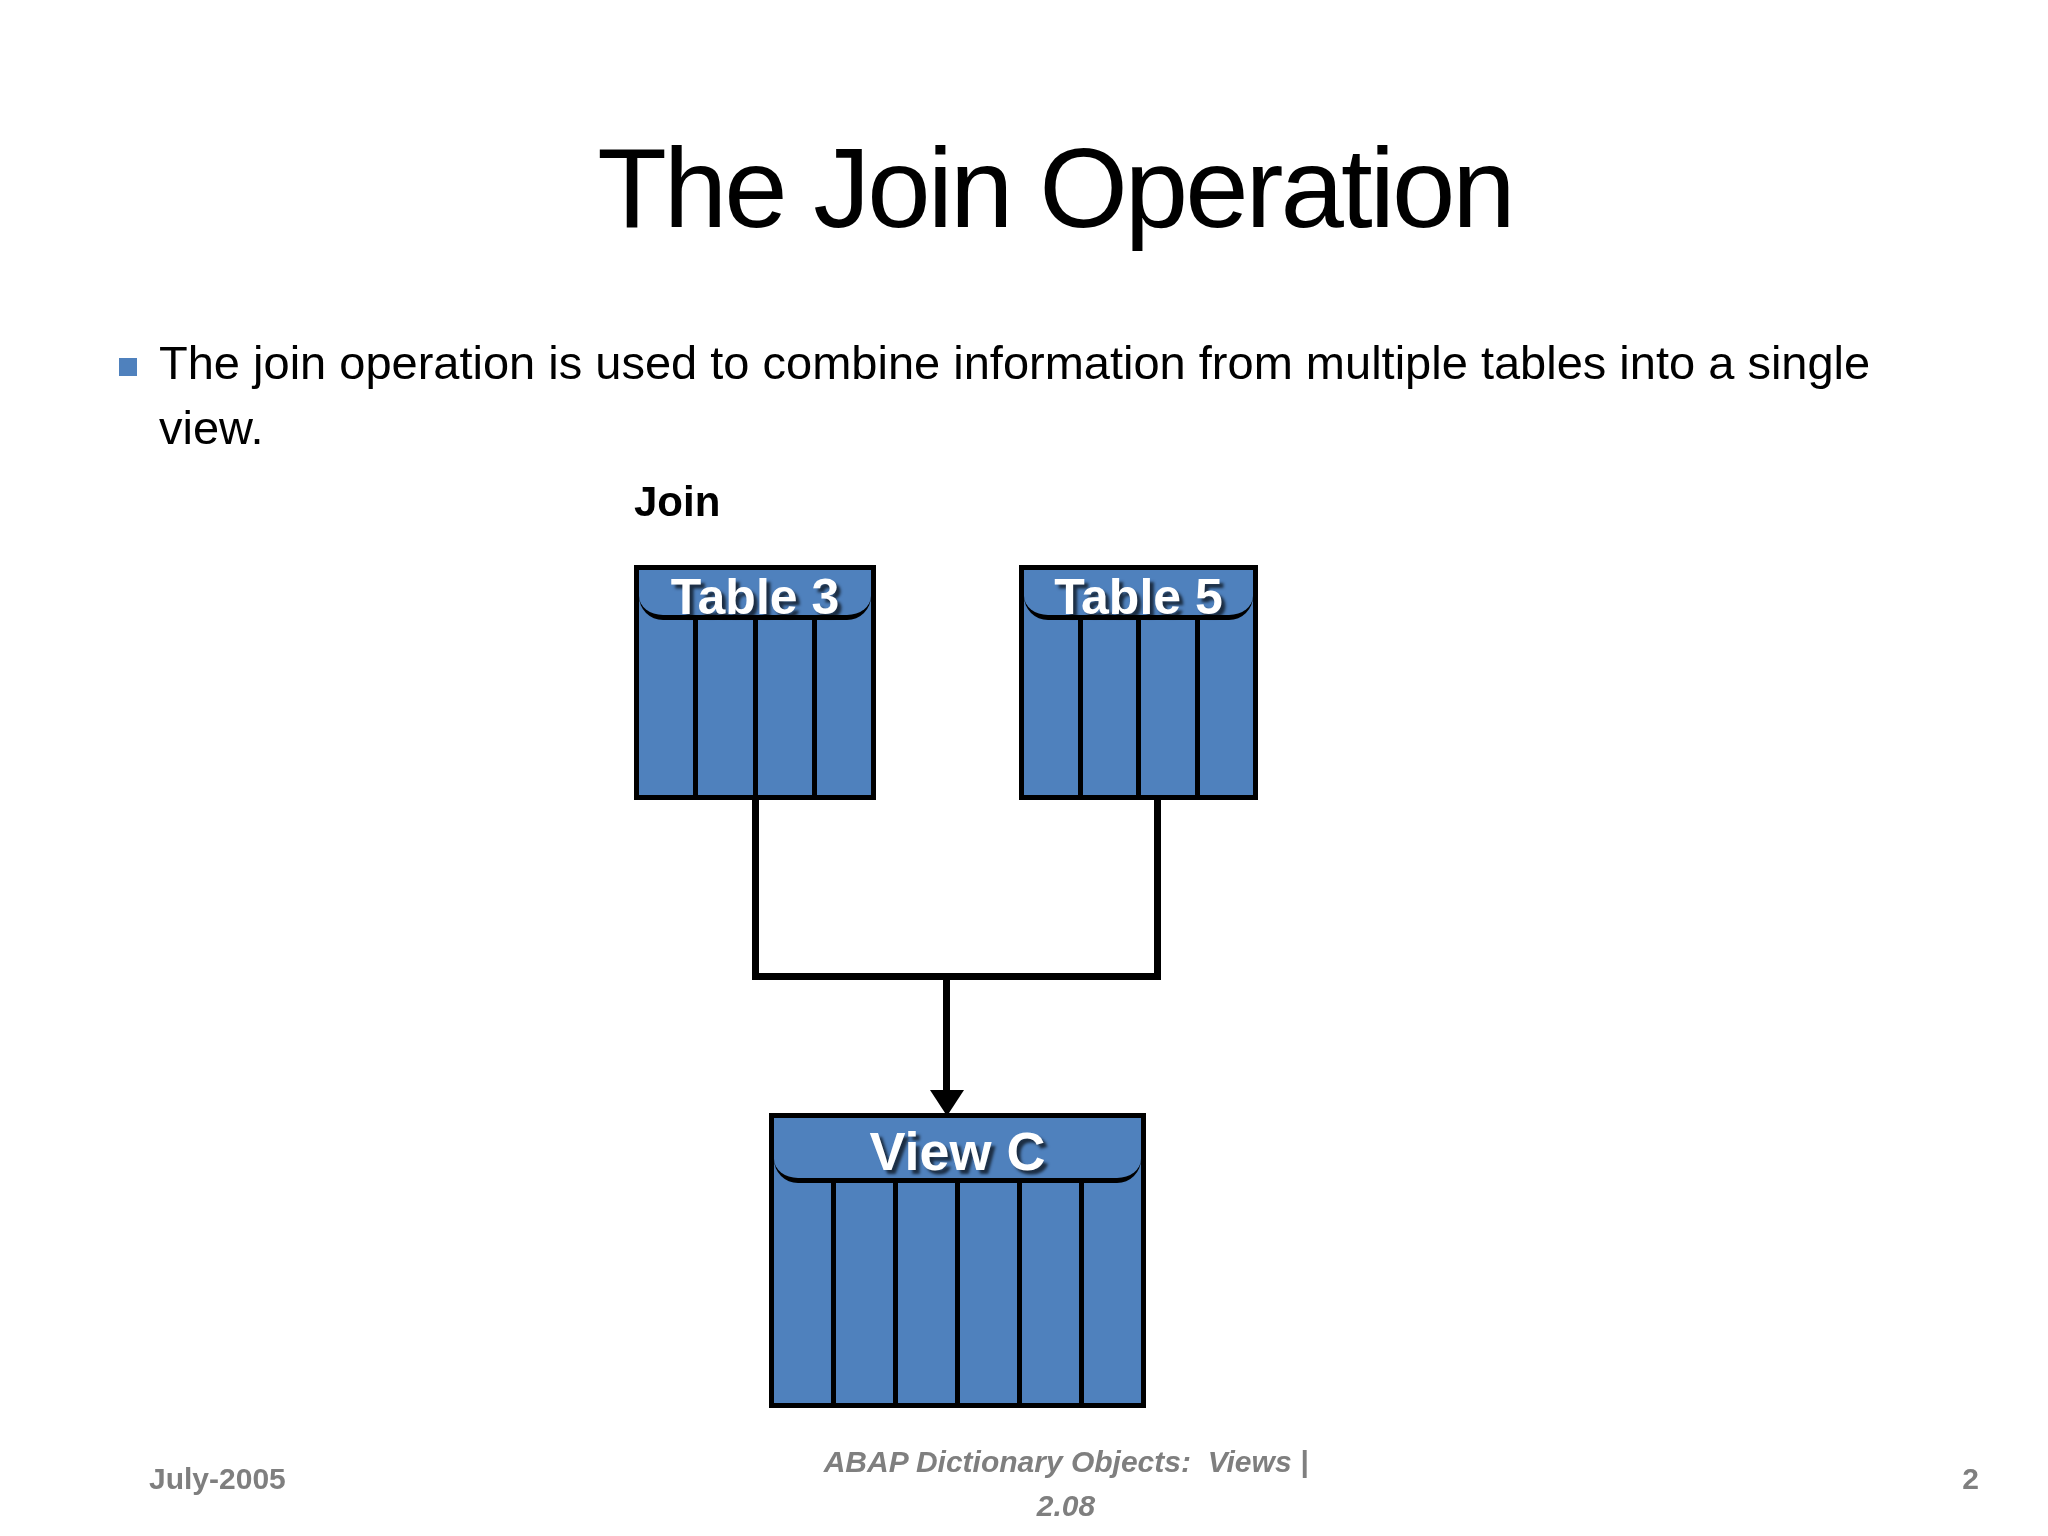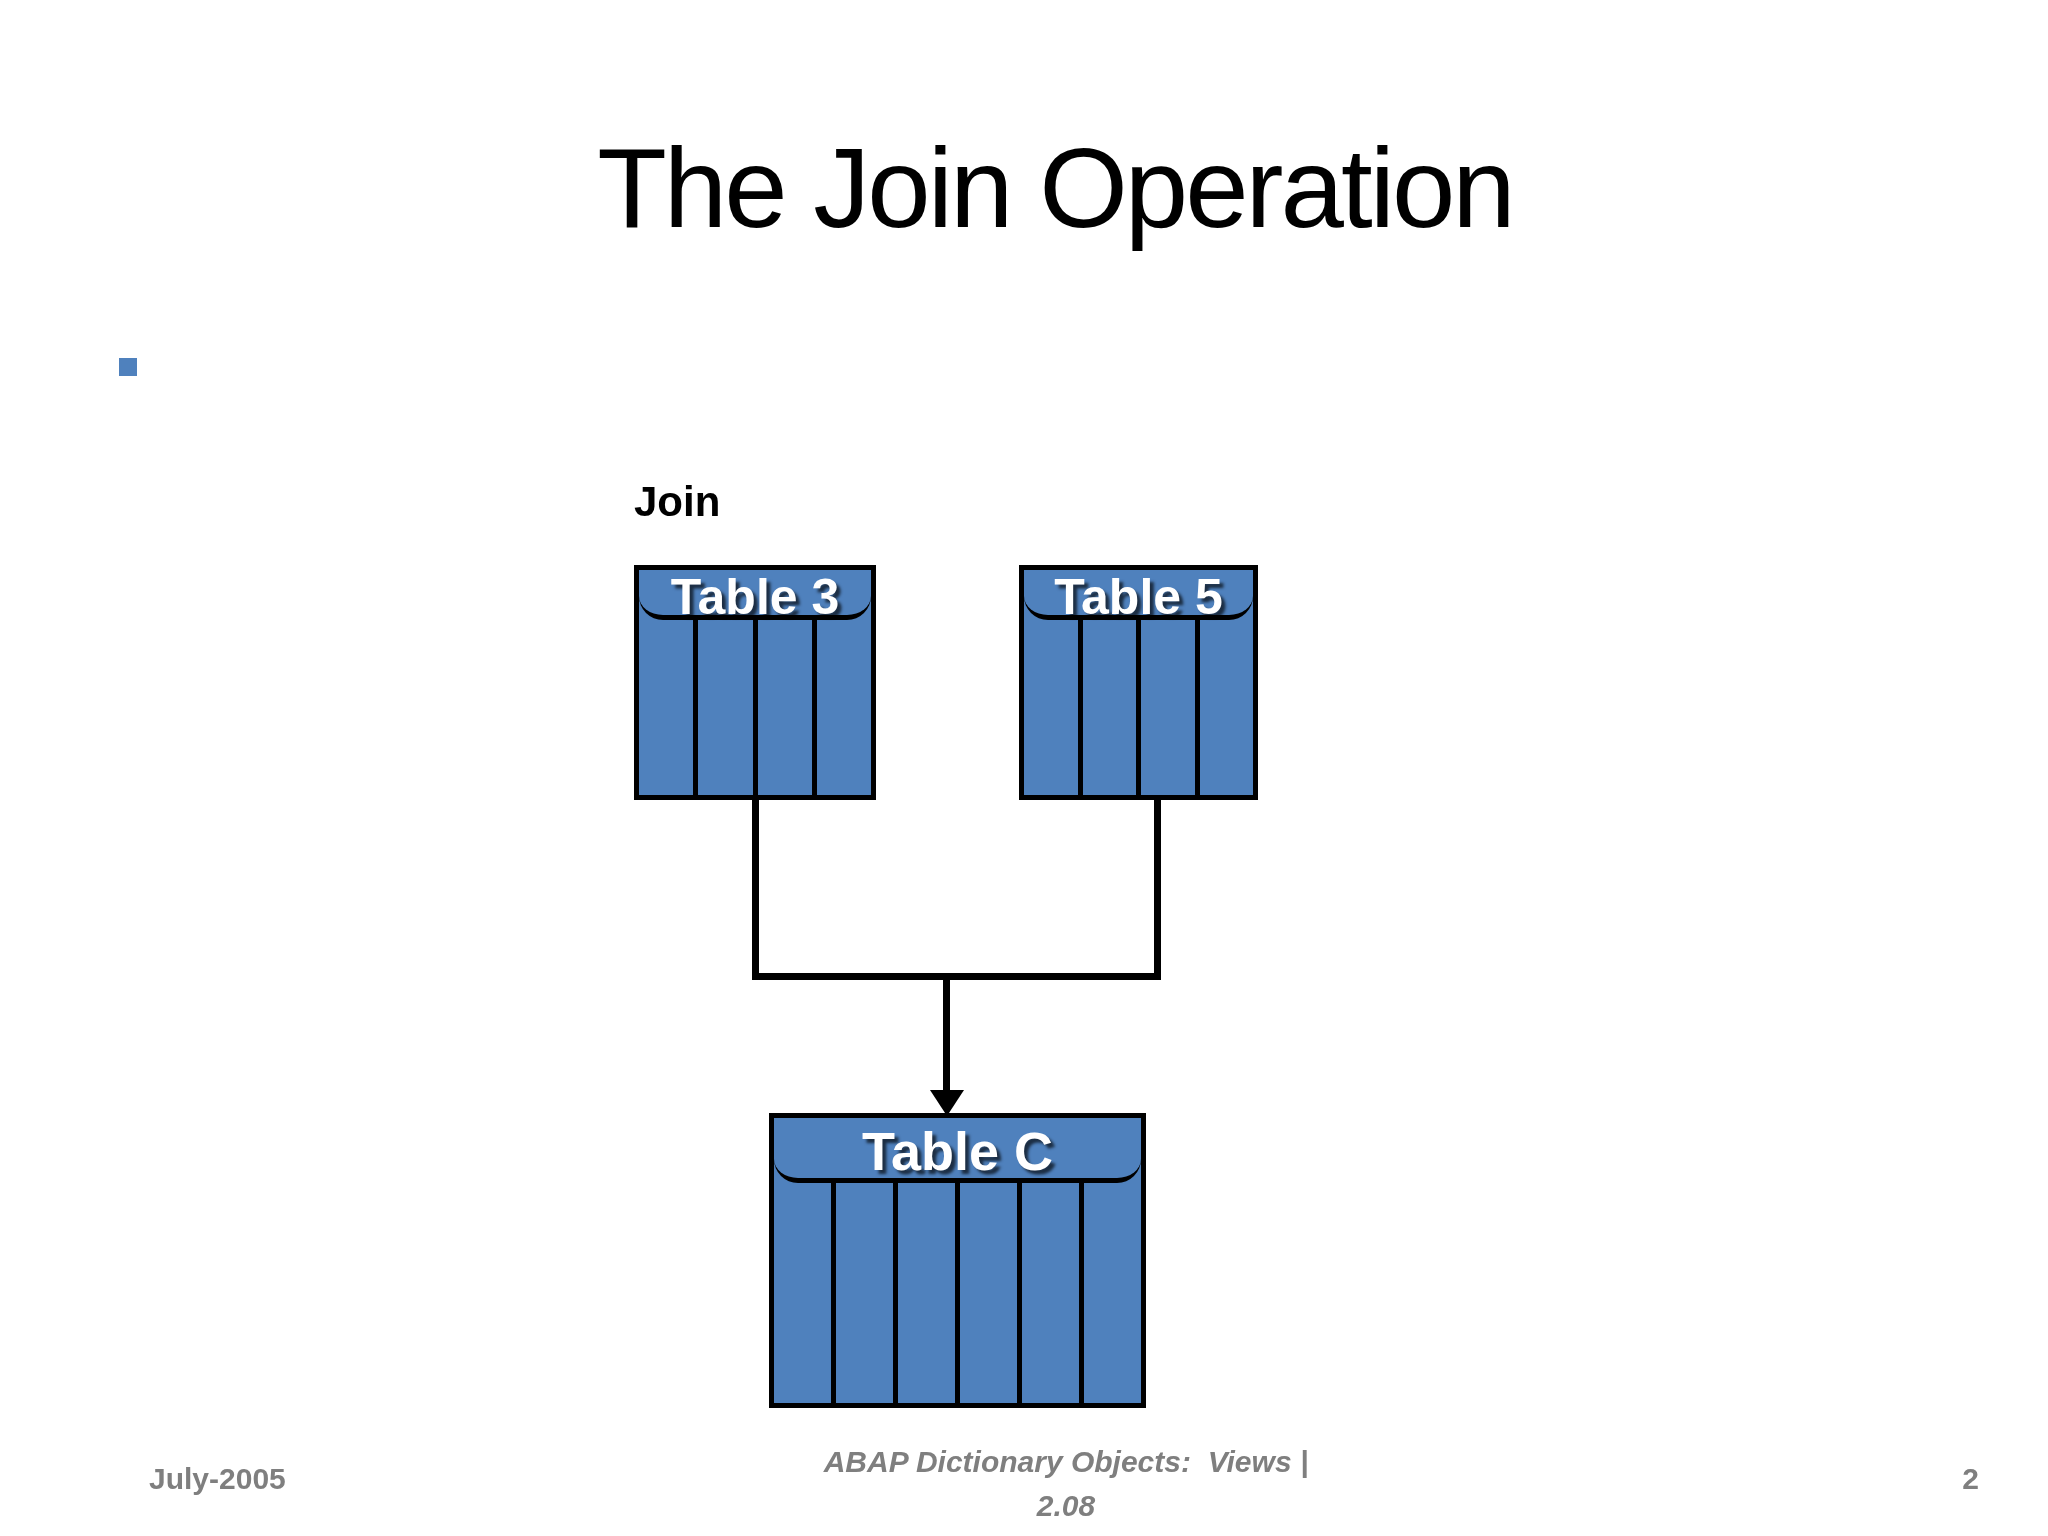--- a/index.html
+++ b/index.html
@@ -78,20 +78,21 @@
   .footer-page { position:absolute; right:100px; top:1462px; }
 </style>
 </head>
 <body>
 
 <div id="slide">
 
   <h1 class="title">The Join Operation</h1>
 
   <span class="bullet-marker"></span>
+  <p class="bullet-text">The join operation is used to combine information from multiple tables into a single view.</p>
 
   <div class="join-label">Join</div>
 
   <div id="table3" class="mini-table">
     <div class="mini-table-header">Table 3</div>
     <div class="mini-table-cols">
         <div class="col"></div>
         <div class="col"></div>
         <div class="col"></div>
         <div class="col"></div>
@@ -108,21 +109,21 @@
       </div>
   </div>
 
   <div class="connector-line" id="conn-left-leg"></div>
   <div class="connector-line" id="conn-right-leg"></div>
   <div class="connector-line" id="conn-horizontal"></div>
   <div class="connector-line" id="conn-drop"></div>
   <div id="conn-arrowhead"></div>
 
   <div id="view-c" class="mini-table">
-    <div class="mini-table-header">Table C</div>
+    <div class="mini-table-header">View C</div>
     <div class="mini-table-cols">
         <div class="col"></div>
         <div class="col"></div>
         <div class="col"></div>
         <div class="col"></div>
         <div class="col"></div>
         <div class="col"></div>
       </div>
   </div>
 

